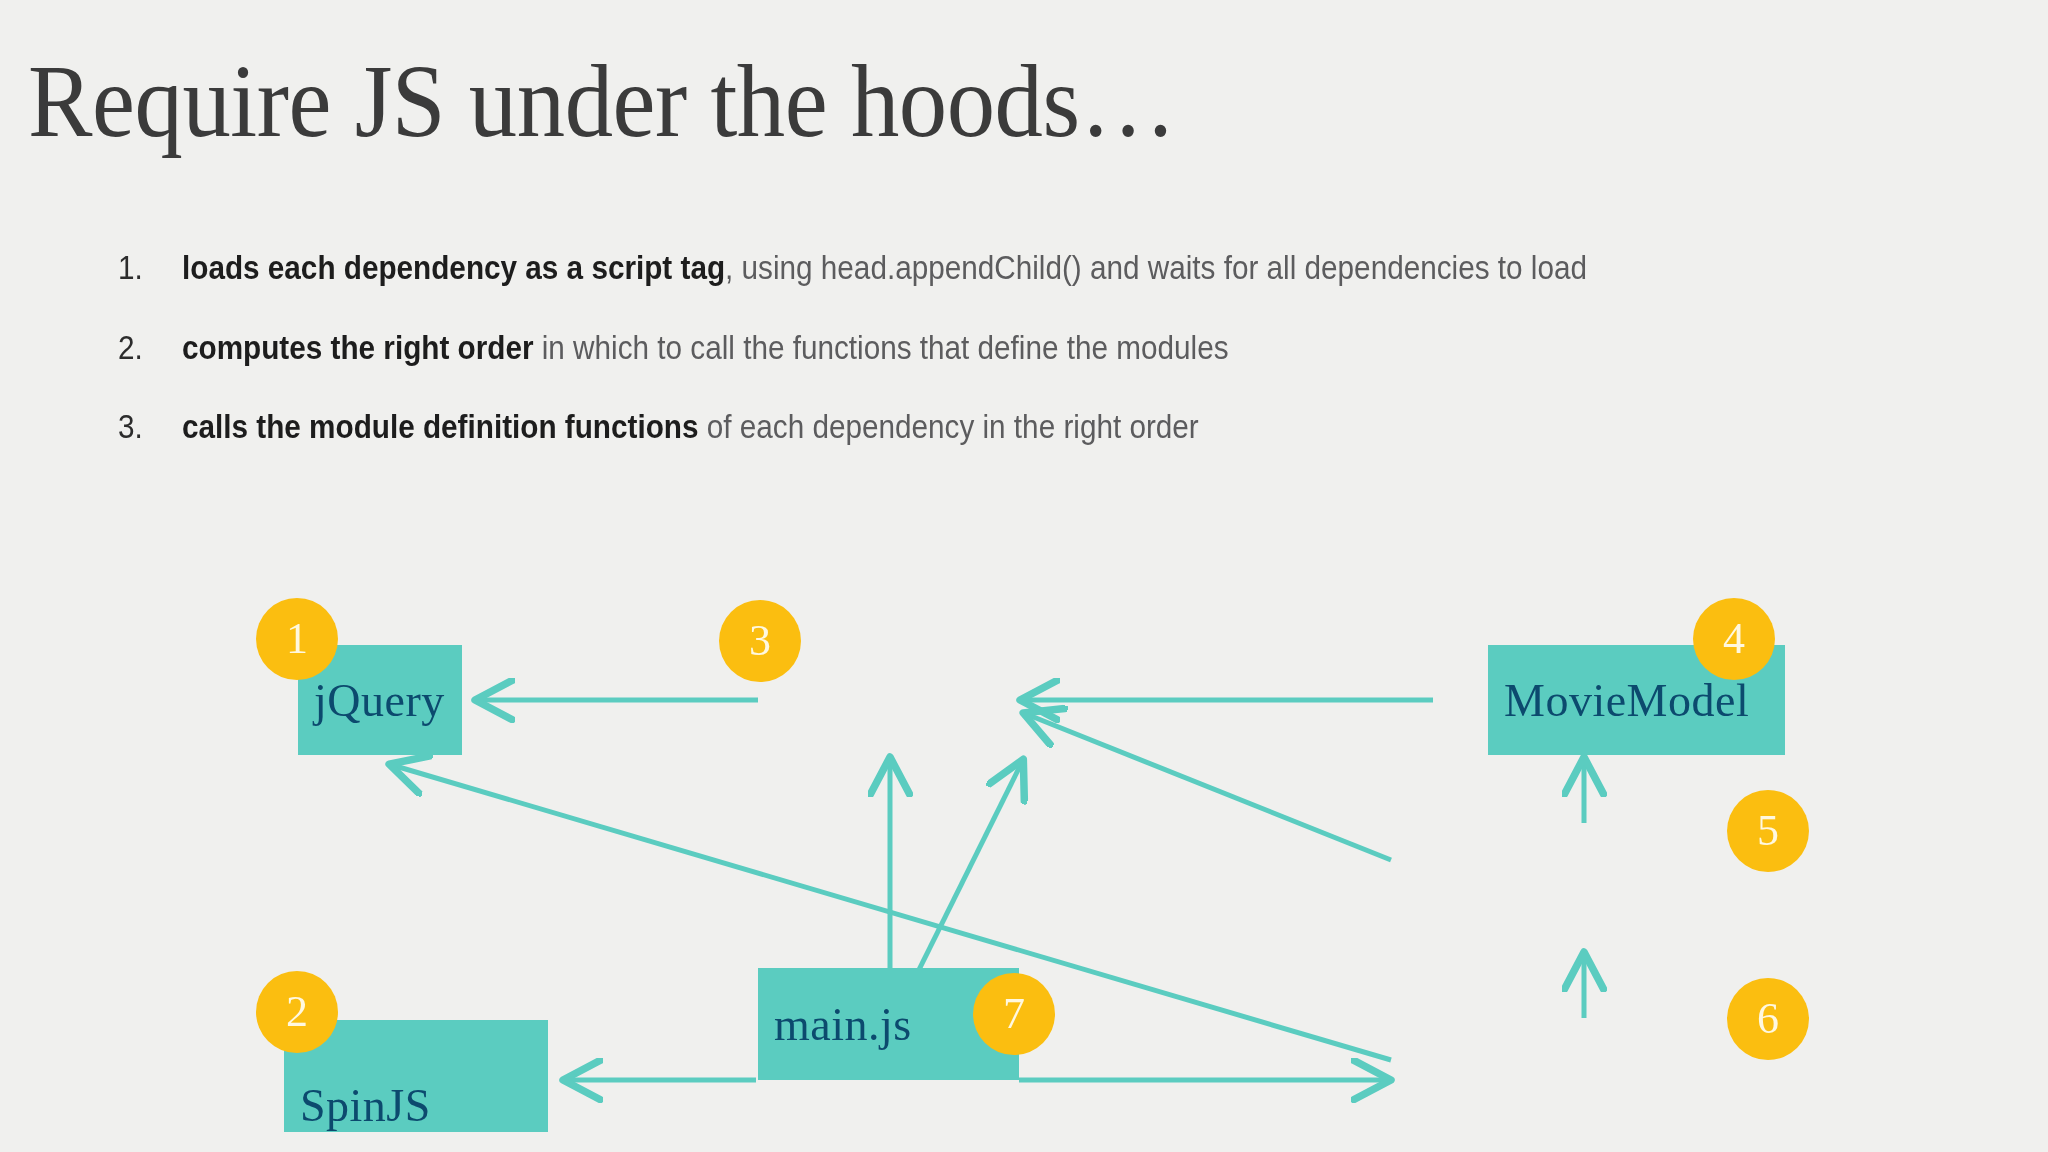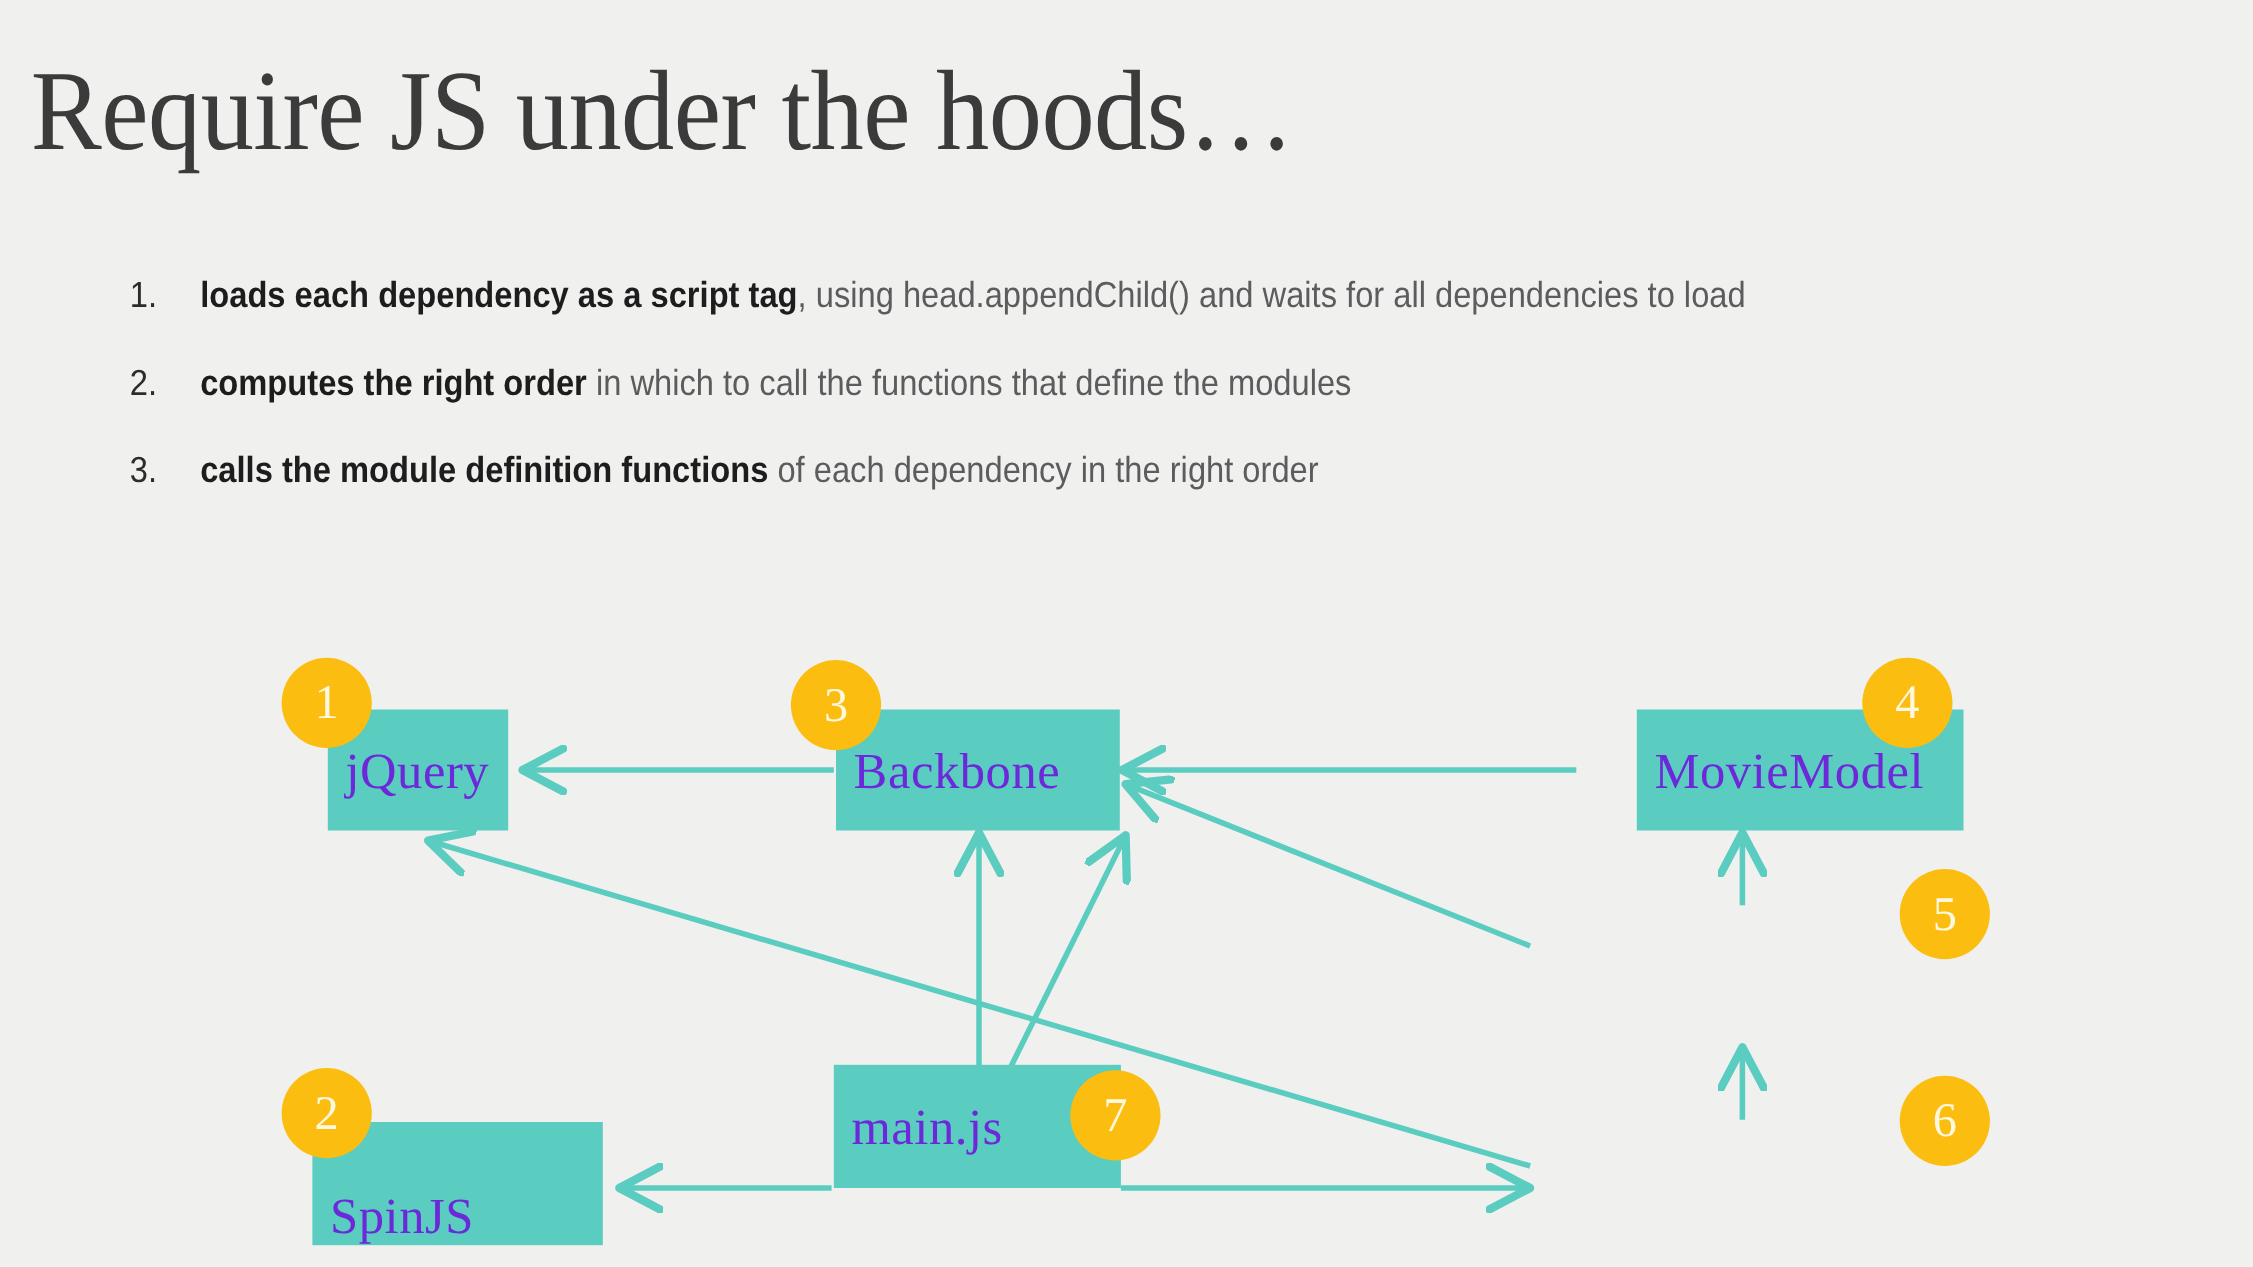--- a/index.html
+++ b/index.html
@@ -79,21 +79,21 @@
     position: absolute;
     background: #5bccc0;
     display: flex;
     align-items: center;
     justify-content: flex-start;
     padding-left: 16px;
   }
   .node .label {
     font-family: "Liberation Serif", serif;
     font-size: 46px;
-    color: #6d28d9;
+    color: #0c4a6e;
     font-weight: 400;
     letter-spacing: 0.5px;
     white-space: nowrap;
   }
   .badge {
     position: absolute;
     width: 82px; height: 82px;
     border-radius: 50%;
     background: #fbbe10;
     display: flex;
@@ -173,23 +173,20 @@
       <span class="bnum">1</span>
     </div>
 
     <div class="node" style="left:284px; top:1020px; width:264px; height:112px;align-items:flex-end;">
       <span class="label">SpinJS</span>
     </div>
     <div class="badge" style="left:256px; top:971px;">
       <span class="bnum">2</span>
     </div>
 
-    <div class="node" style="left:760px; top:645px; width:258px; height:110px;">
-      <span class="label">Backbone</span>
-    </div>
     <div class="badge" style="left:719px; top:600px;">
       <span class="bnum">3</span>
     </div>
 
     <div class="node" style="left:1488px; top:645px; width:297px; height:110px;">
       <span class="label">MovieModel</span>
     </div>
     <div class="badge" style="left:1693px; top:598px;">
       <span class="bnum">4</span>
     </div>

